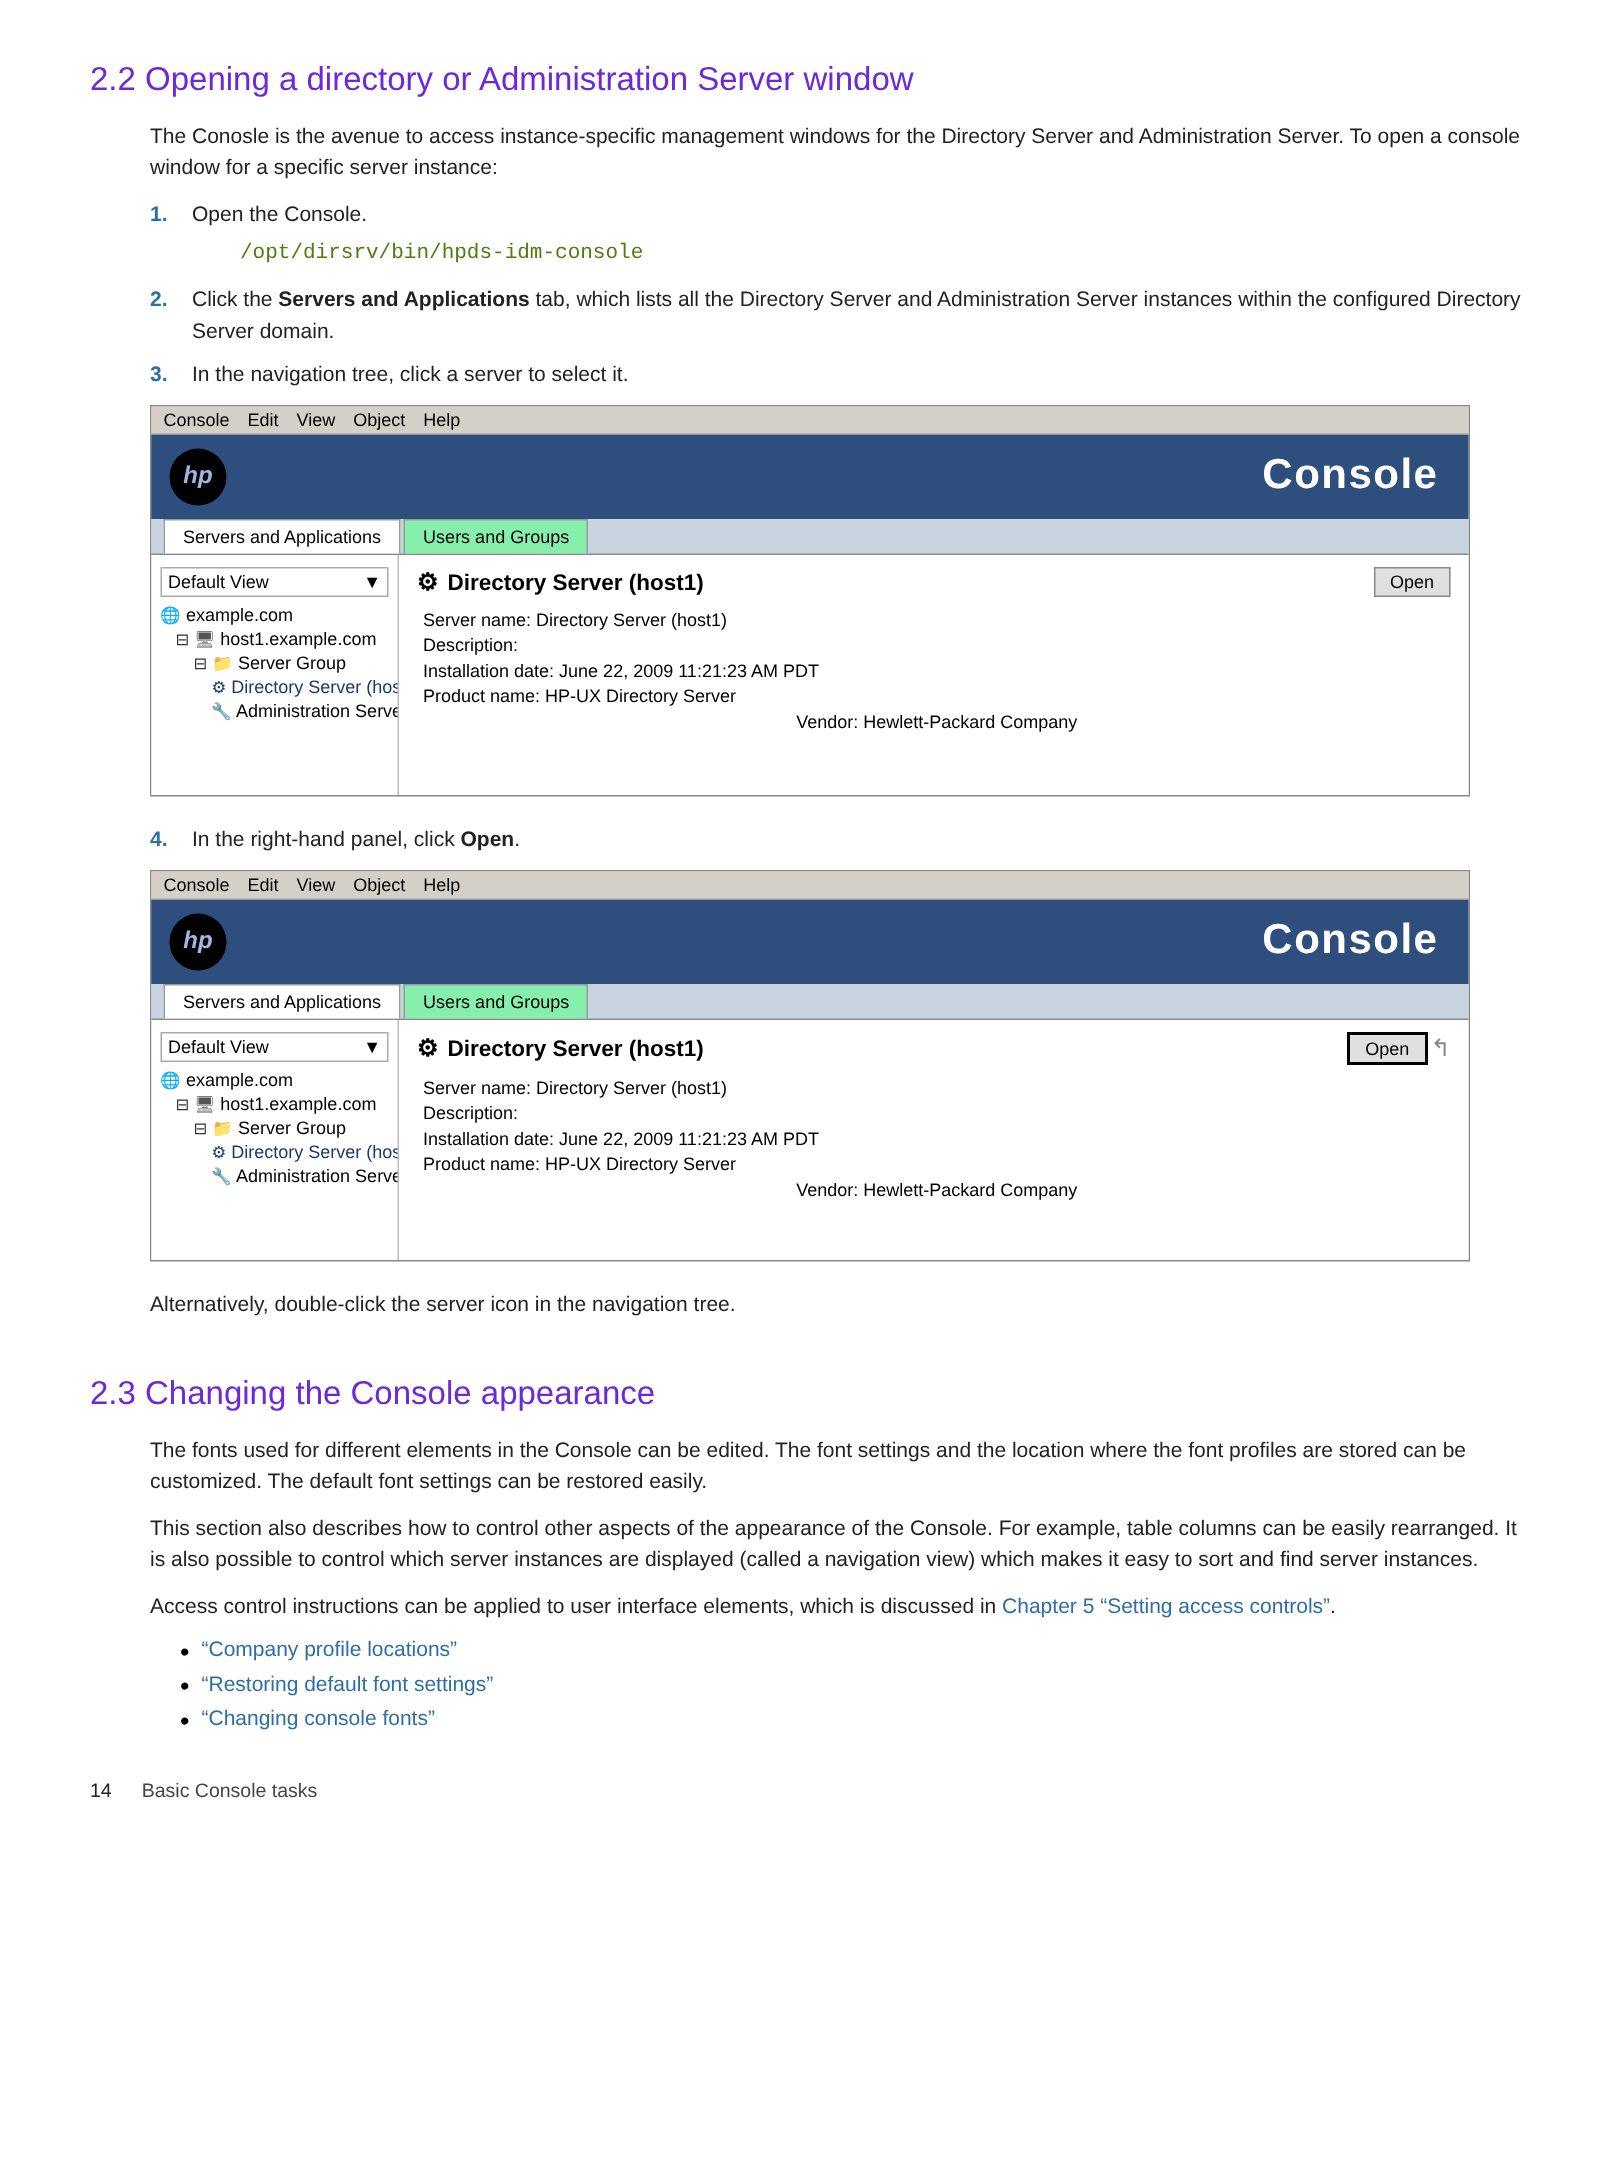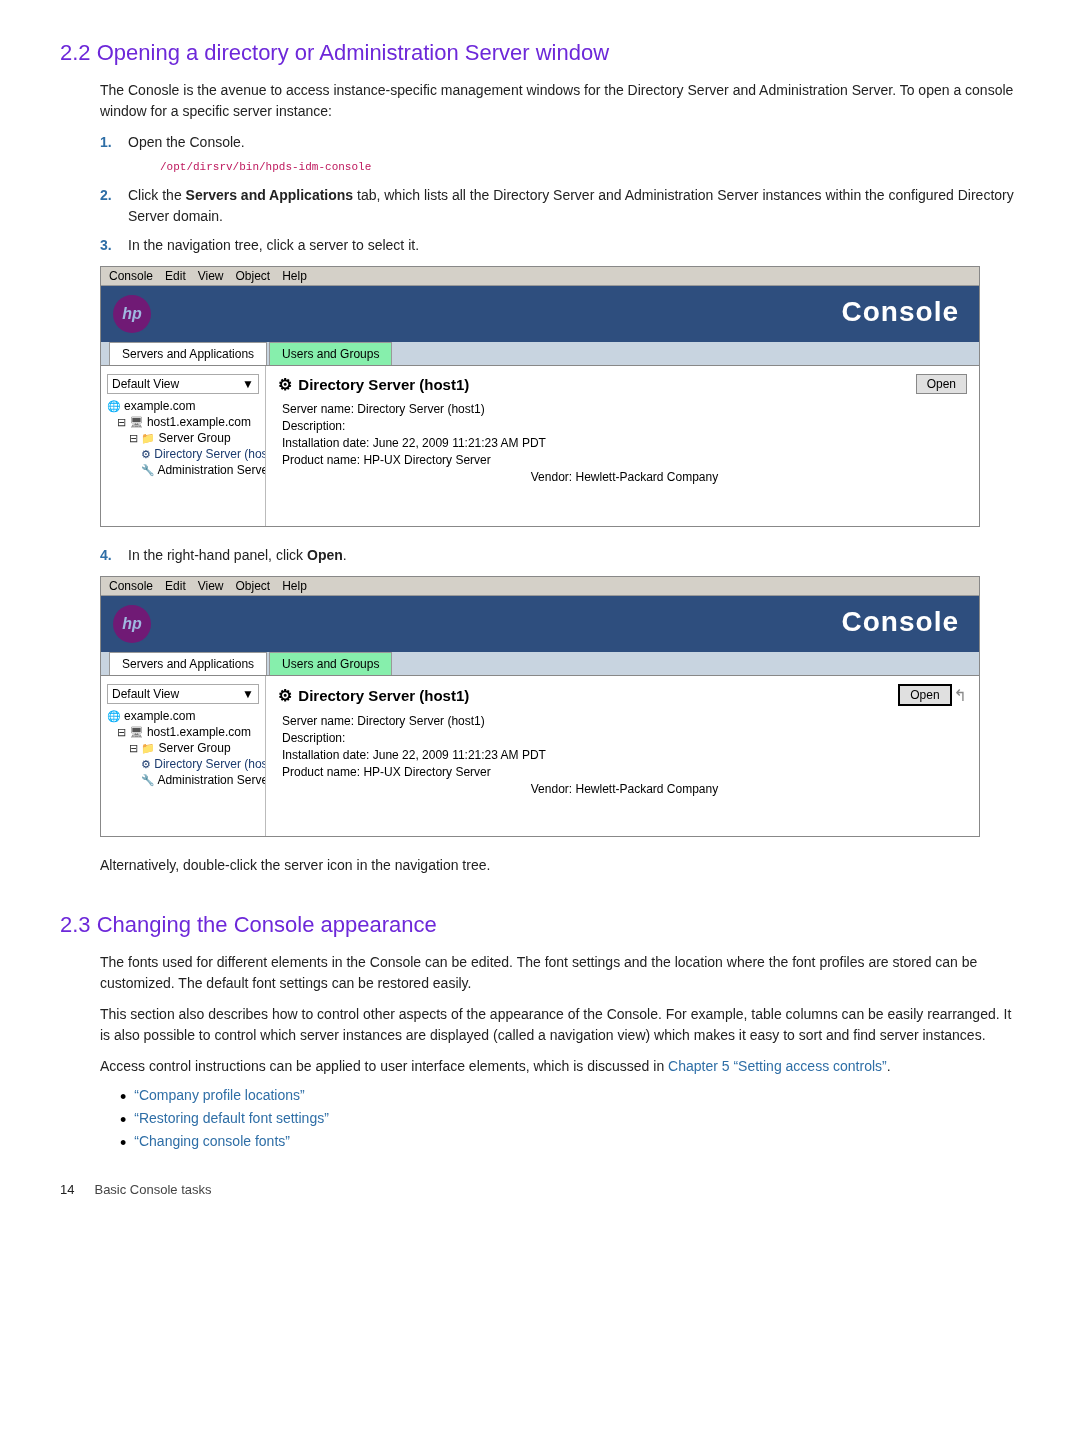--- a/index.html
+++ b/index.html
@@ -58,24 +58,24 @@
       flex: 1;
     }
 
     .step-text b {
       font-weight: bold;
     }
 
     
     .code-block {
       font-family: 'Courier New', monospace;
-      font-size: 11px;
+      font-size: 14px;
       margin-left: 60px;
       margin-bottom: 12px;
-      color: #be185d;
+      color: #4d7c0f;
     }
 
     
     .console-screenshot {
       border: 1px solid #888;
       margin: 10px 40px 18px 40px;
       background: #fff;
       font-size: 12px;
     }
 
@@ -105,21 +105,21 @@
       background: #2e4e7e;
       display: flex;
       align-items: center;
       padding: 6px 12px;
     }
 
     .hp-logo {
       width: 38px;
       height: 38px;
       border-radius: 50%;
-      background: #701a75;
+      background: #000000;
       display: flex;
       align-items: center;
       justify-content: center;
       color: #a0b8e0;
       font-size: 16px;
       font-style: italic;
       font-weight: bold;
     }
 
     .console-title-text {

